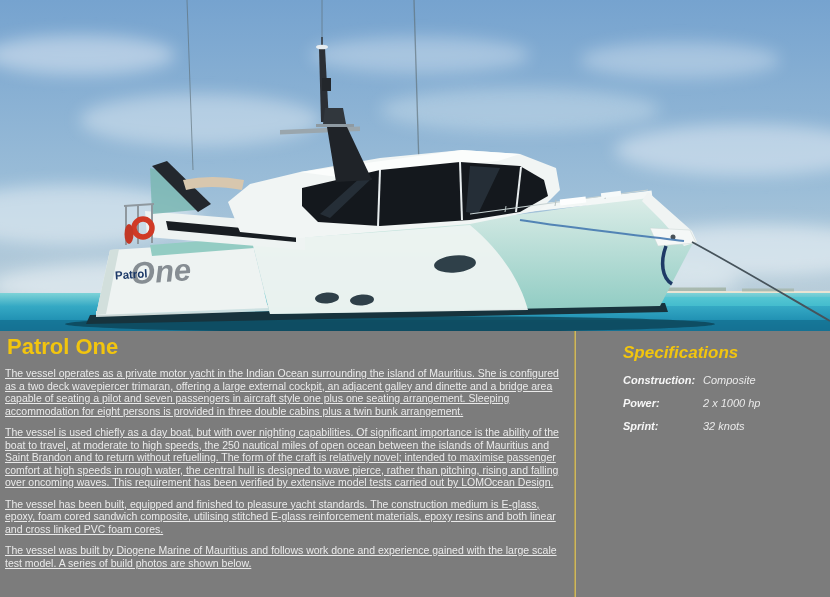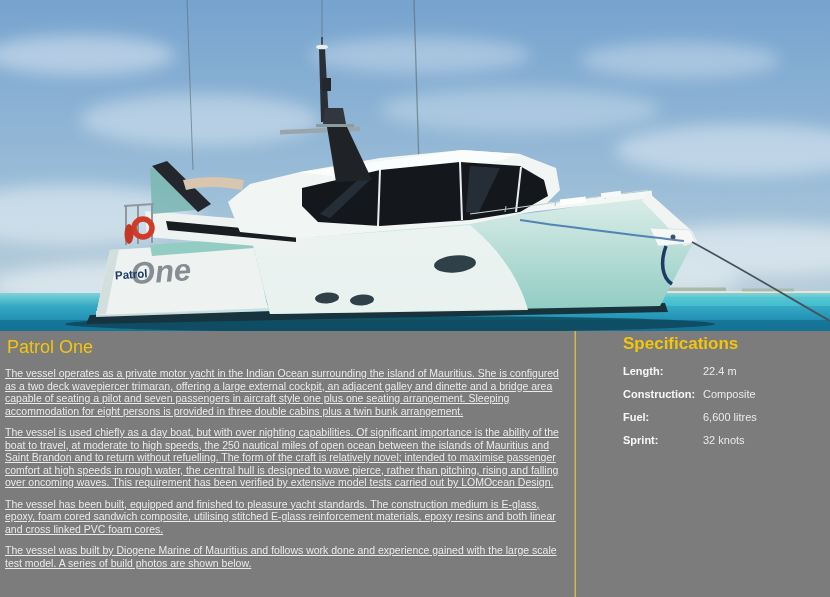--- a/index.html
+++ b/index.html
@@ -9,23 +9,23 @@
   }
   html,body{margin:0;padding:0;background:#4a4a4a;}
   .stage{
     position:relative;width:830px;height:597px;overflow:hidden;
     font-family:"Liberation Sans",sans-serif;background:var(--panel-bg);
   }
   .photo{position:absolute;top:0;left:0;width:830px;height:331px;line-height:0;}
   .content{position:absolute;top:331px;left:0;width:830px;height:266px;display:flex;}
   .left-col{width:574px;box-sizing:border-box;padding:2px 12px 0 5px;}
   .divider{width:2px;background:linear-gradient(90deg,#9d8a49,#dcc66c);}
-  .right-col{flex:1;box-sizing:border-box;padding:2px 6px 0 47px;}
+  .right-col{flex:1;box-sizing:border-box;padding:11px 6px 0 47px;font-style:italic;}
   h1.page-title{
-    margin:2px 0 8px 2px;font-size:18px;line-height:24px;font-weight:normal;
+    margin:2px 0 8px 2px;font-size:22px;line-height:24px;font-weight:bold;
     color:var(--heading);
   }
   .para{
     margin:8px 0 9px 0;font-size:10.5px;line-height:12.5px;color:var(--body-text);text-decoration:underline;
   }
   h2.specs-title{
     margin:1px 0 12px 0;font-size:17px;line-height:19px;font-weight:bold;
     color:var(--heading);
   }
   .spec-row{display:flex;font-size:11px;line-height:13px;margin-bottom:10px;}
@@ -195,30 +195,26 @@
           <p class="para">The vessel was built by Diogene Marine of Mauritius and follows work done and experience gained with the large scale test model. A series of build photos are shown below.</p>
         </div>
     </div>
 
     <div class="divider"></div>
 
     <div class="right-col">
       <h2 class="specs-title">Specifications</h2>
       <div>
           <div class="spec-row">
-            <span class="spec-label">Length:</span>
-            <span class="spec-value">22.4 m</span>
-          </div>
-          <div class="spec-row">
             <span class="spec-label">Construction:</span>
             <span class="spec-value">Composite</span>
           </div>
           <div class="spec-row">
-            <span class="spec-label">Fuel:</span>
-            <span class="spec-value">6,600 litres</span>
+            <span class="spec-label">Power:</span>
+            <span class="spec-value">2 x 1000 hp</span>
           </div>
           <div class="spec-row">
             <span class="spec-label">Sprint:</span>
             <span class="spec-value">32 knots</span>
           </div>
         </div>
     </div>
 
   </div>
 </div>

